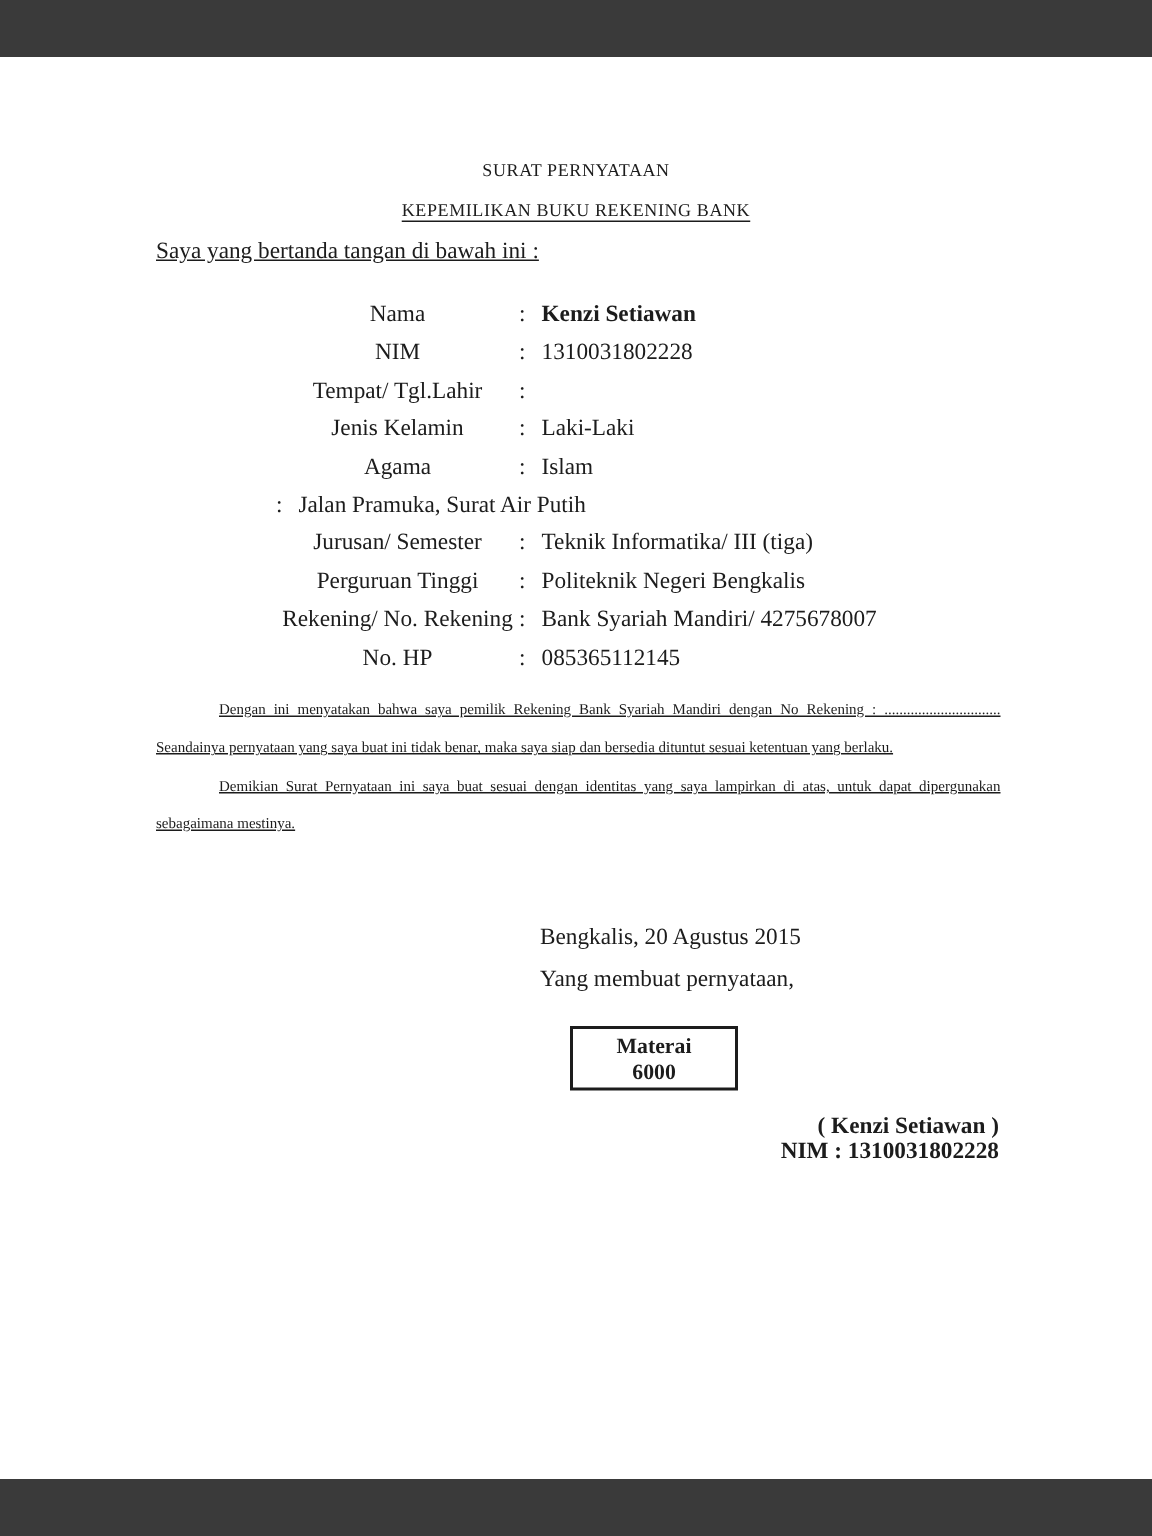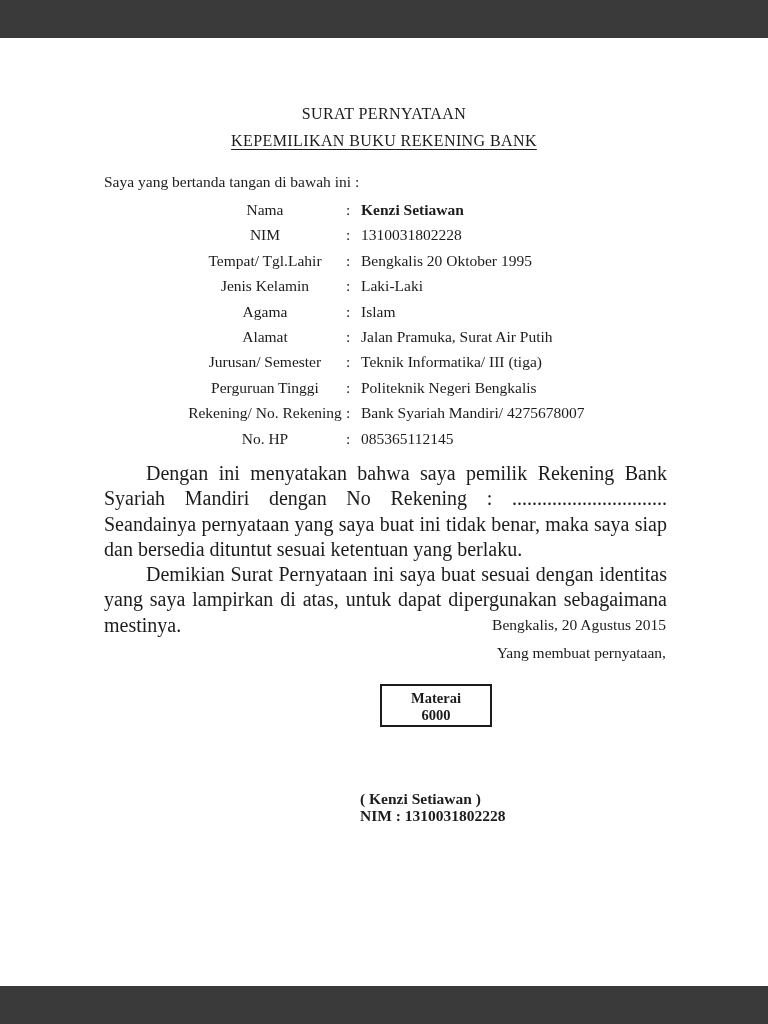--- a/index.html
+++ b/index.html
@@ -23,65 +23,67 @@
   }
   #band-top { top: 0; height: 38px; }
   #band-bottom { top: 986px; height: 38px; }
 
   .title-block {
     position: absolute;
     top: 100px;
     left: 0;
     width: 768px;
     text-align: center;
-    font-size: 16px;
+    font-size: 12px;
     line-height: 27px;
     letter-spacing: 0.4px;
   }
   .underlined {
     text-decoration: underline;
     text-underline-offset: 3px;
   }
 
   .intro {
     position: absolute;
     left: 104px;
-    top: 173px;
+    top: 159px;
     font-size: 15.5px;
+    text-decoration: underline;
   }
 
   .fields {
     position: absolute;
     left: 184px;
     top: 197px;
     font-size: 15.5px;
     line-height: 25.4px;
   }
   .field-row { display: flex; }
   .field-label { width: 162px; text-align: center; }
   .field-colon { width: 15px; }
   .bold { font-weight: bold; }
 
   .paras {
     position: absolute;
     left: 104px;
     top: 461px;
     width: 563px;
-    font-size: 20px;
+    font-size: 10px;
     line-height: 25.3px;
     text-align: justify;
+    text-decoration: underline;
   }
   .paras p { margin: 0; text-indent: 42px; }
 
   .closing {
     position: absolute;
     left: 360px;
     top: 611px;
     width: 306px;
-    text-align: right;
+    text-align: left;
     font-size: 15.5px;
     line-height: 27.5px;
   }
 
   .materai-box {
     position: absolute;
     left: 380px;
     top: 684px;
     width: 112px;
     height: 43px;
@@ -93,25 +95,24 @@
     line-height: 17px;
     padding-top: 4px;
   }
   .materai-box div { margin: 0; }
 
   .signature {
     position: absolute;
     left: 360px;
     top: 743px;
     width: 306px;
-    text-align: left;
+    text-align: right;
     font-weight: bold;
     font-size: 15.5px;
     line-height: 16.5px;
-    margin-top: 48px;
   }
 </style>
 </head>
 <body>
 
 <div class="band" id="band-top"></div>
 
 <div class="title-block">
   <div>SURAT PERNYATAAN</div>
   <div class="underlined">KEPEMILIKAN BUKU REKENING BANK</div>
@@ -126,34 +127,32 @@
       <span class="field-value bold">Kenzi Setiawan</span>
     </div>
     <div class="field-row">
       <span class="field-label">NIM</span>
       <span class="field-colon">:</span>
       <span class="field-value">1310031802228</span>
     </div>
     <div class="field-row">
       <span class="field-label">Tempat/ Tgl.Lahir</span>
       <span class="field-colon">:</span>
-      <span class="field-value">Bengkalis 20 Oktober 1995</span>
     </div>
     <div class="field-row">
       <span class="field-label">Jenis Kelamin</span>
       <span class="field-colon">:</span>
       <span class="field-value">Laki-Laki</span>
     </div>
     <div class="field-row">
       <span class="field-label">Agama</span>
       <span class="field-colon">:</span>
       <span class="field-value">Islam</span>
     </div>
     <div class="field-row">
-      <span class="field-label">Alamat</span>
       <span class="field-colon">:</span>
       <span class="field-value">Jalan Pramuka, Surat Air Putih</span>
     </div>
     <div class="field-row">
       <span class="field-label">Jurusan/ Semester</span>
       <span class="field-colon">:</span>
       <span class="field-value">Teknik Informatika/ III (tiga)</span>
     </div>
     <div class="field-row">
       <span class="field-label">Perguruan Tinggi</span>

